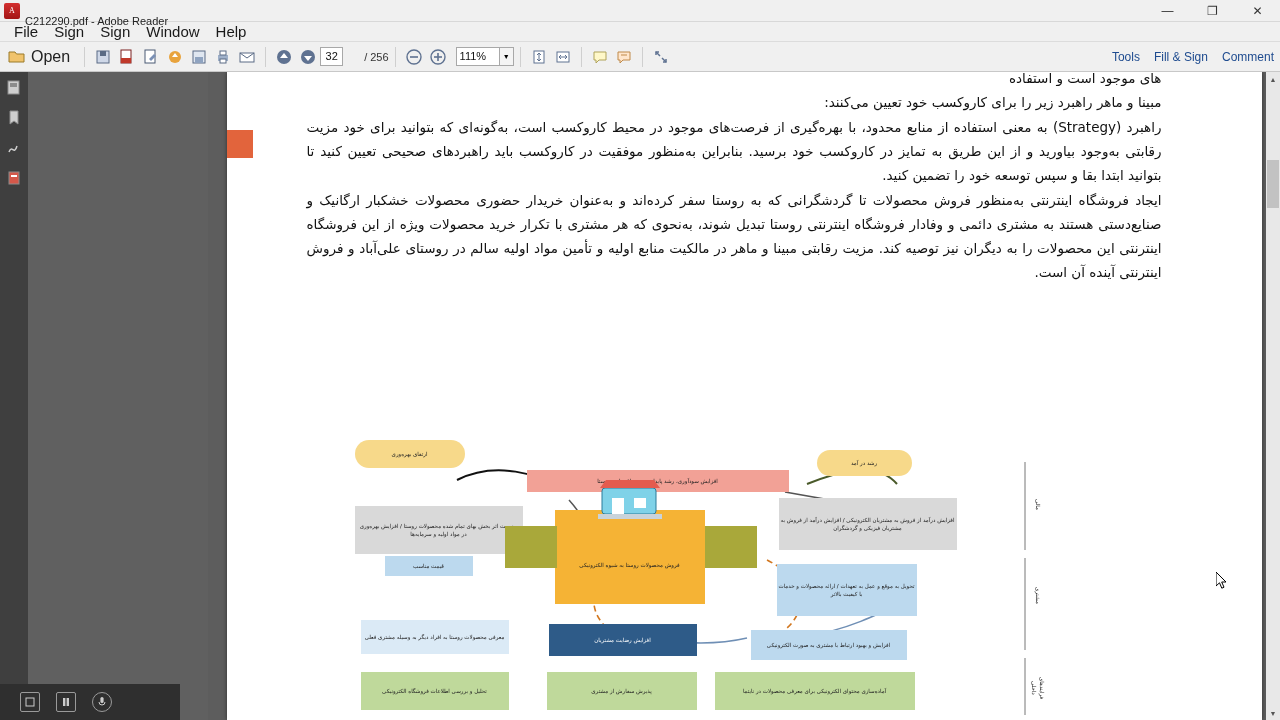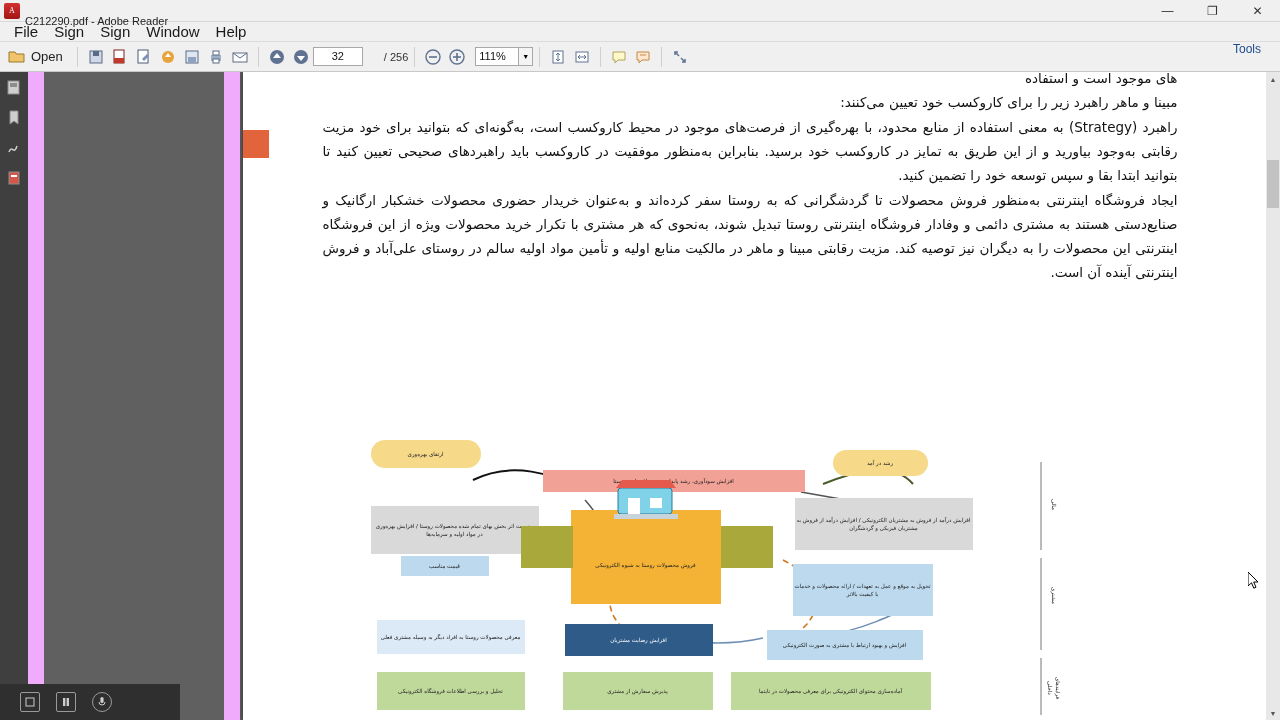--- a/index.html
+++ b/index.html
@@ -32,32 +32,32 @@
   .menubar { height: 20px; background:#f0f0f0; display:flex; align-items:center; padding-left:6px;
     border-bottom:1px solid #dcdcdc; }
   .menubar .mi { font-size:15px; color:#1a1a1a; padding: 2px 8px; }
   
   .toolbar { height: 30px; background:#f0f0f0; display:flex; align-items:center;
     border-bottom:1px solid #c8c8c8; padding: 0 4px; position:relative; }
   .tb-sep { width:1px; height:20px; background:#cfcfcf; margin: 0 6px; }
   .tb-btn { width:24px; height:24px; display:flex; align-items:center; justify-content:center;
     color:#44506b; position:relative; }
   .open-btn { display:flex; align-items:center; gap:5px; padding: 2px 8px 2px 4px; height:24px; }
-  .open-btn .lbl { font-size:13px; color:#222; }
-  .pagebox { width:50px; height:19px; border:1px solid #a8a8a8; background:#fff;
+  .open-btn .lbl { font-size:16px; color:#222; }
+  .pagebox { width:23px; height:19px; border:1px solid #a8a8a8; background:#fff;
     font-size:11px; text-align:center; line-height:17px; color:#111; }
   .pagecount { font-size:11px; color:#333; margin-left:21px; }
   .zoombox { width:44px; height:19px; border:1px solid #a8a8a8; background:#fff;
     font-size:11px; line-height:17px; color:#111; padding-left:3px; }
   .zoom-caret { width:14px; height:19px; border:1px solid #a8a8a8; border-left:none;
     background:#f4f4f4; display:flex; align-items:center; justify-content:center; font-size:7px; }
-  .tb-right { position:absolute; right:6px; top:0; height:30px; display:flex; align-items:center; gap:14px;flex-direction:column; }
+  .tb-right { position:absolute; right:6px; top:0; height:30px; display:flex; align-items:center; gap:14px; }
   .tb-right .lnk { font-size:12px; color:#1e4b8f; }
   
-  .workarea { position:absolute; top: 72px; left:0; right:0; bottom:0; display:flex; background:#f0abfc;gap:16px; }
+  .workarea { position:absolute; top: 72px; left:0; right:0; bottom:0; display:flex; background:#0f172a; }
   .leftrail { width:28px; background:#3f3f3f; display:flex; flex-direction:column; align-items:center;
      padding-top:6px; gap:10px; }
   .rail-ic { width:20px; height:20px; display:flex; align-items:center; justify-content:center;
      color:#d8d8d8; }
   .navpane { width:180px; background:#606060; }
   .docscroll { flex:1; position:relative; overflow:hidden; background:#5d5d5d; display:flex; justify-content:center; }
   .page {
     width: 1035px; background:#fff; position:relative; height:100%;
     box-shadow: 0 0 4px rgba(0,0,0,.5);
   }

